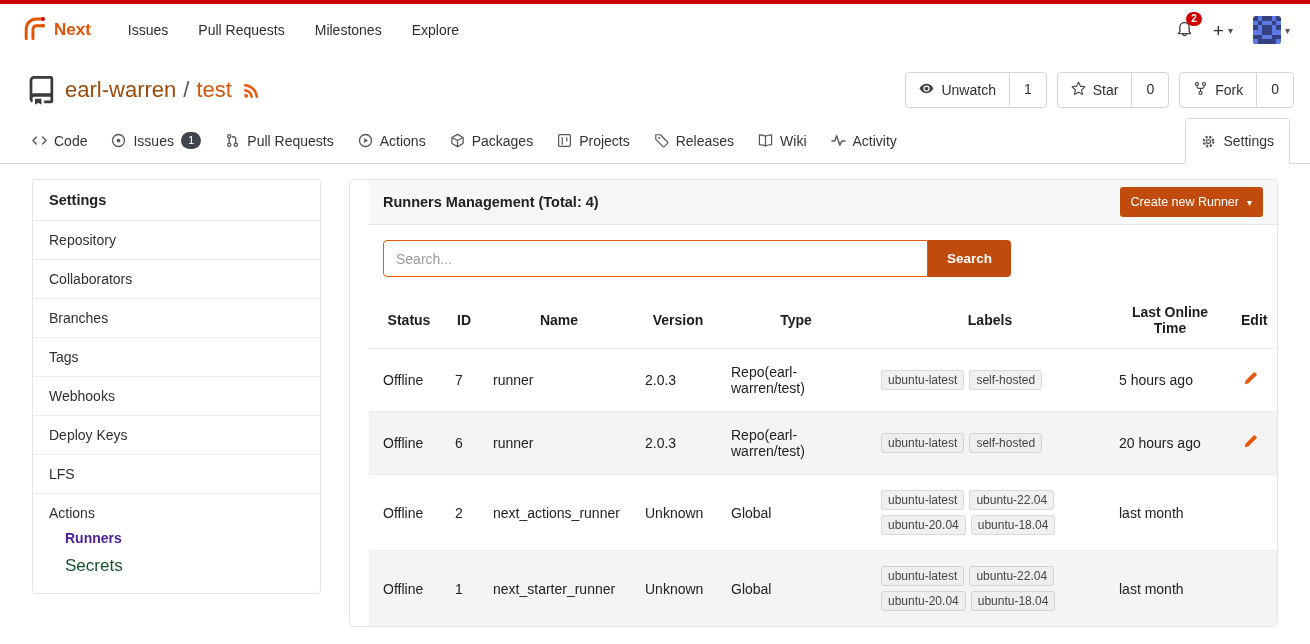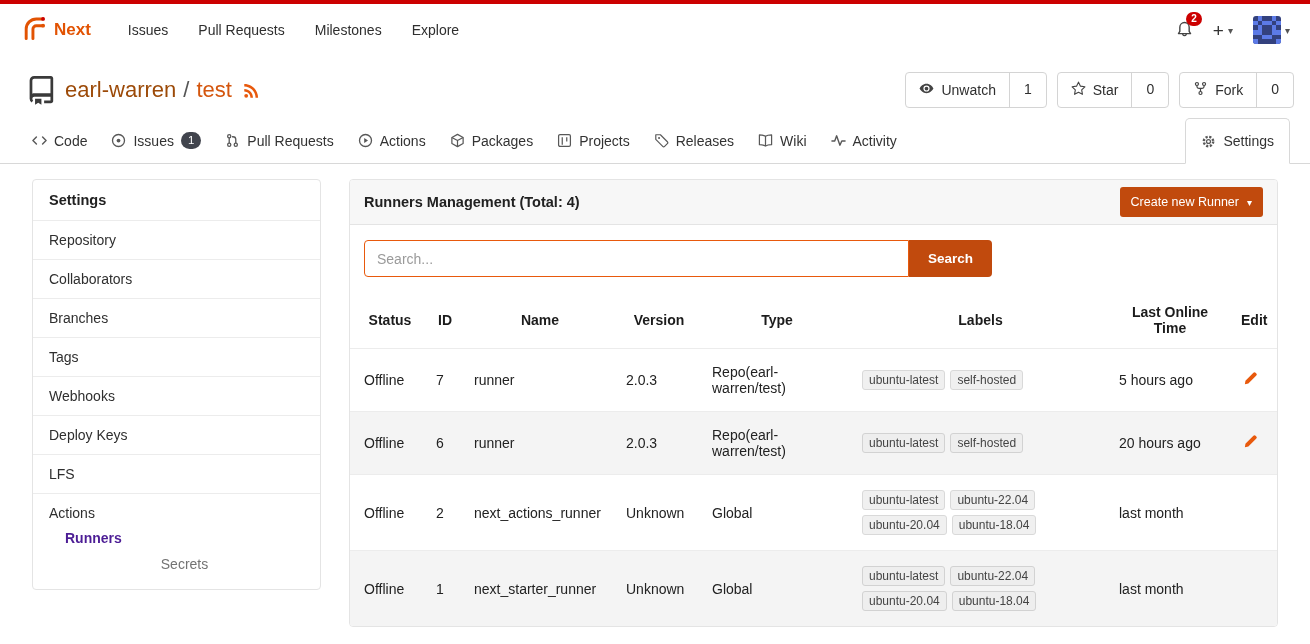--- a/index.html
+++ b/index.html
@@ -50,24 +50,24 @@
   
   .content { display:flex; padding:15px 32px 0 32px; gap:28px; align-items:flex-start; }
 
   .sidebar { width:289px; border:1px solid #e4e4e4; border-radius:4px; background:#fff; }
   .sidebar-title { font-weight:bold; padding:12px 16px; border-bottom:1px solid #ececec; font-size:14.5px; }
   .side-item { padding:11px 16px; border-bottom:1px solid #ececec; cursor:pointer; color:#2f2f2f; }
   .side-group { padding-bottom:12px; }
   .side-group .group-head { padding:11px 16px 4px 16px; cursor:pointer; color:#2f2f2f; }
   .side-sub { padding:5px 16px 5px 32px; cursor:pointer; }
   .side-sub.active { font-weight:bold; color:#4c1d95; }
-  .side-sub.muted { color:#737373; font-size:14px;text-align:center; }
+  .side-sub.muted { color:#14532d; font-size:17px; }
 
   .main { flex:1; }
-  .card { border:1px solid #e4e4e4; border-radius:4px; overflow:hidden; background:#fff; }
+  .card { border:1px solid #e4e4e4; border-radius:4px; overflow:hidden; background:#fff;padding-left:19px; }
   .card-header { background:#f7f7f7; border-bottom:1px solid #e4e4e4; display:flex; align-items:center; padding:7px 14px; min-height:40px; }
   .card-title { font-weight:bold; font-size:14.5px; }
   .create-btn { margin-left:auto; background:#c14a0d; color:#fff; border:none; border-radius:3px; padding:8px 11px; font-size:12.5px; display:flex; align-items:center; gap:8px; cursor:pointer; font-family:inherit; }
   .create-btn .caret { color:#fff; }
 
   .search-row { padding:15px 14px; display:flex; }
   .search-input { width:545px; height:37px; border:1px solid #e8590c; border-radius:4px 0 0 4px; padding:0 12px; font-size:14px; outline:none; font-family:inherit; color:#333; }
   .search-input::placeholder { color:#9a9a9a; }
   .search-btn { height:37px; background:#c14a0d; color:#fff; border:none; border-radius:0 4px 4px 0; padding:0 19px; font-size:13.5px; font-weight:bold; cursor:pointer; font-family:inherit; }
 

